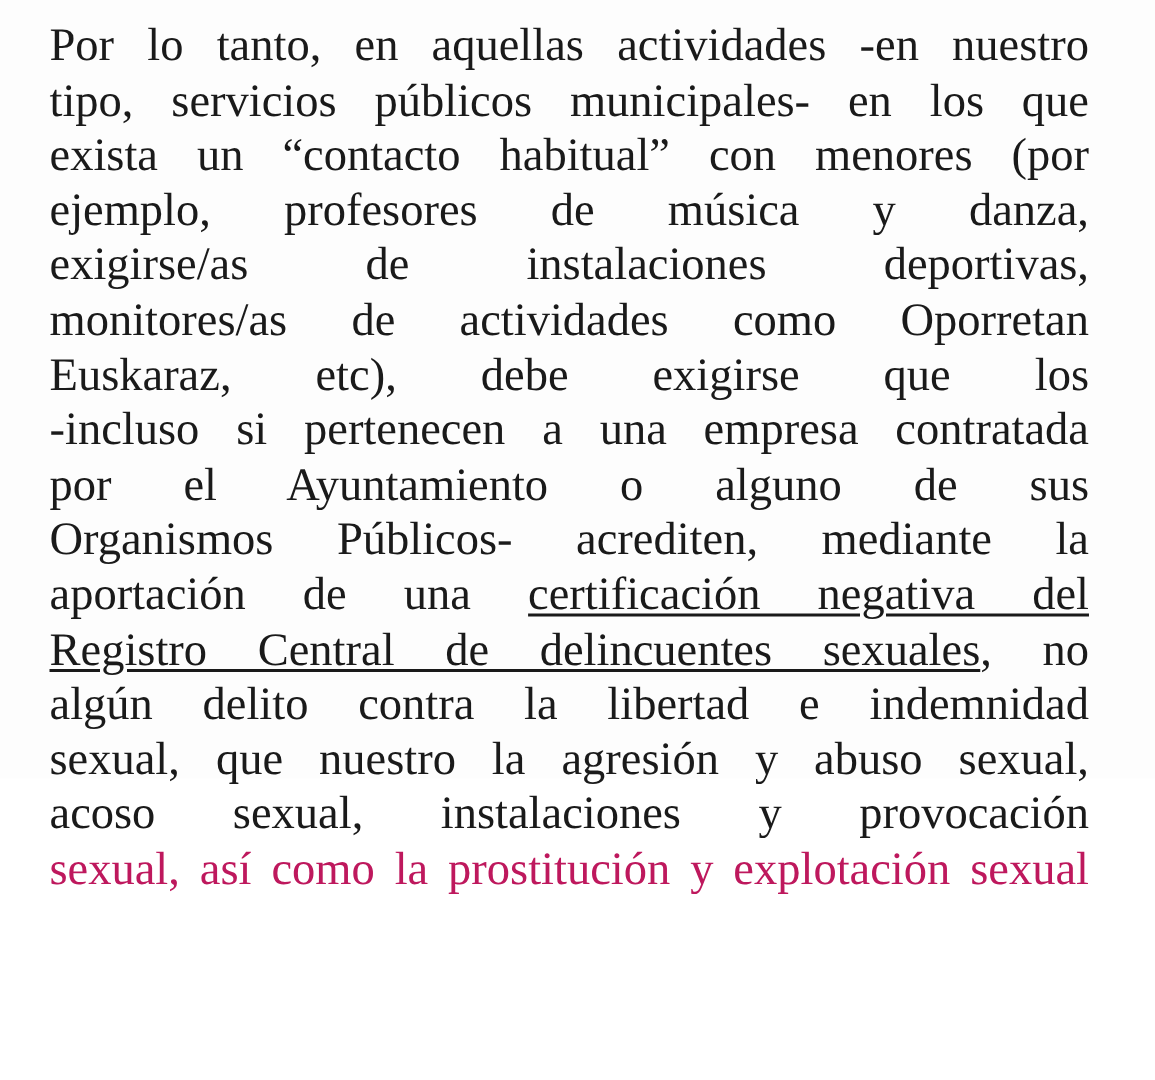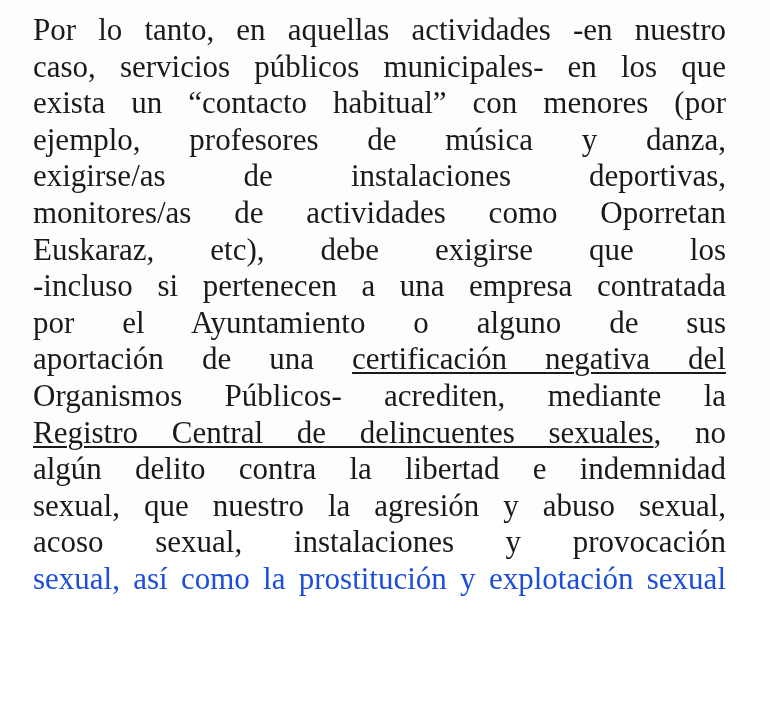--- a/index.html
+++ b/index.html
@@ -33,47 +33,47 @@
   }
   .line {
     display: block;
     white-space: nowrap;
     text-align: justify;
     text-align-last: justify;
     height: 36.6px;
     overflow: visible;
   }
   .line.last-cut {
-    color: #1d4ed8;
+    color: #be185d;
   }
   .u {
     text-decoration: underline;
     text-decoration-thickness: 1.5px;
     text-underline-offset: 3px;
   }
   .seg { white-space: pre; }
 </style>
 </head>
 <body>
 
 <div class="page">
   <div class="text-block">
     <span class="line">Por lo tanto, en aquellas actividades -en nuestro</span>
-    <span class="line">caso, servicios públicos municipales- en los que</span>
+    <span class="line">tipo, servicios públicos municipales- en los que</span>
     <span class="line">exista un “contacto habitual” con menores (por</span>
     <span class="line">ejemplo, profesores de música y danza,</span>
     <span class="line">exigirse/as de instalaciones deportivas,</span>
     <span class="line">monitores/as de actividades como Oporretan</span>
     <span class="line">Euskaraz, etc), debe exigirse que los</span>
     <span class="line">-incluso si pertenecen a una empresa contratada</span>
     <span class="line">por el Ayuntamiento o alguno de sus</span>
+    <span class="line">Organismos Públicos- acrediten, mediante la</span>
     <span class="line">
       <span class="seg">aportación de una </span><span class="u">certificación negativa del</span>
     </span>
-    <span class="line">Organismos Públicos- acrediten, mediante la</span>
     <span class="line">
       <span class="u">Registro Central de delincuentes sexuales</span><span class="seg">, no</span>
     </span>
     <span class="line">algún delito contra la libertad e indemnidad</span>
     <span class="line">sexual, que nuestro la agresión y abuso sexual,</span>
     <span class="line">acoso sexual, instalaciones y provocación</span>
     <span class="line last-cut">sexual, así como la prostitución y explotación sexual</span>
   </div>
 </div>
 

